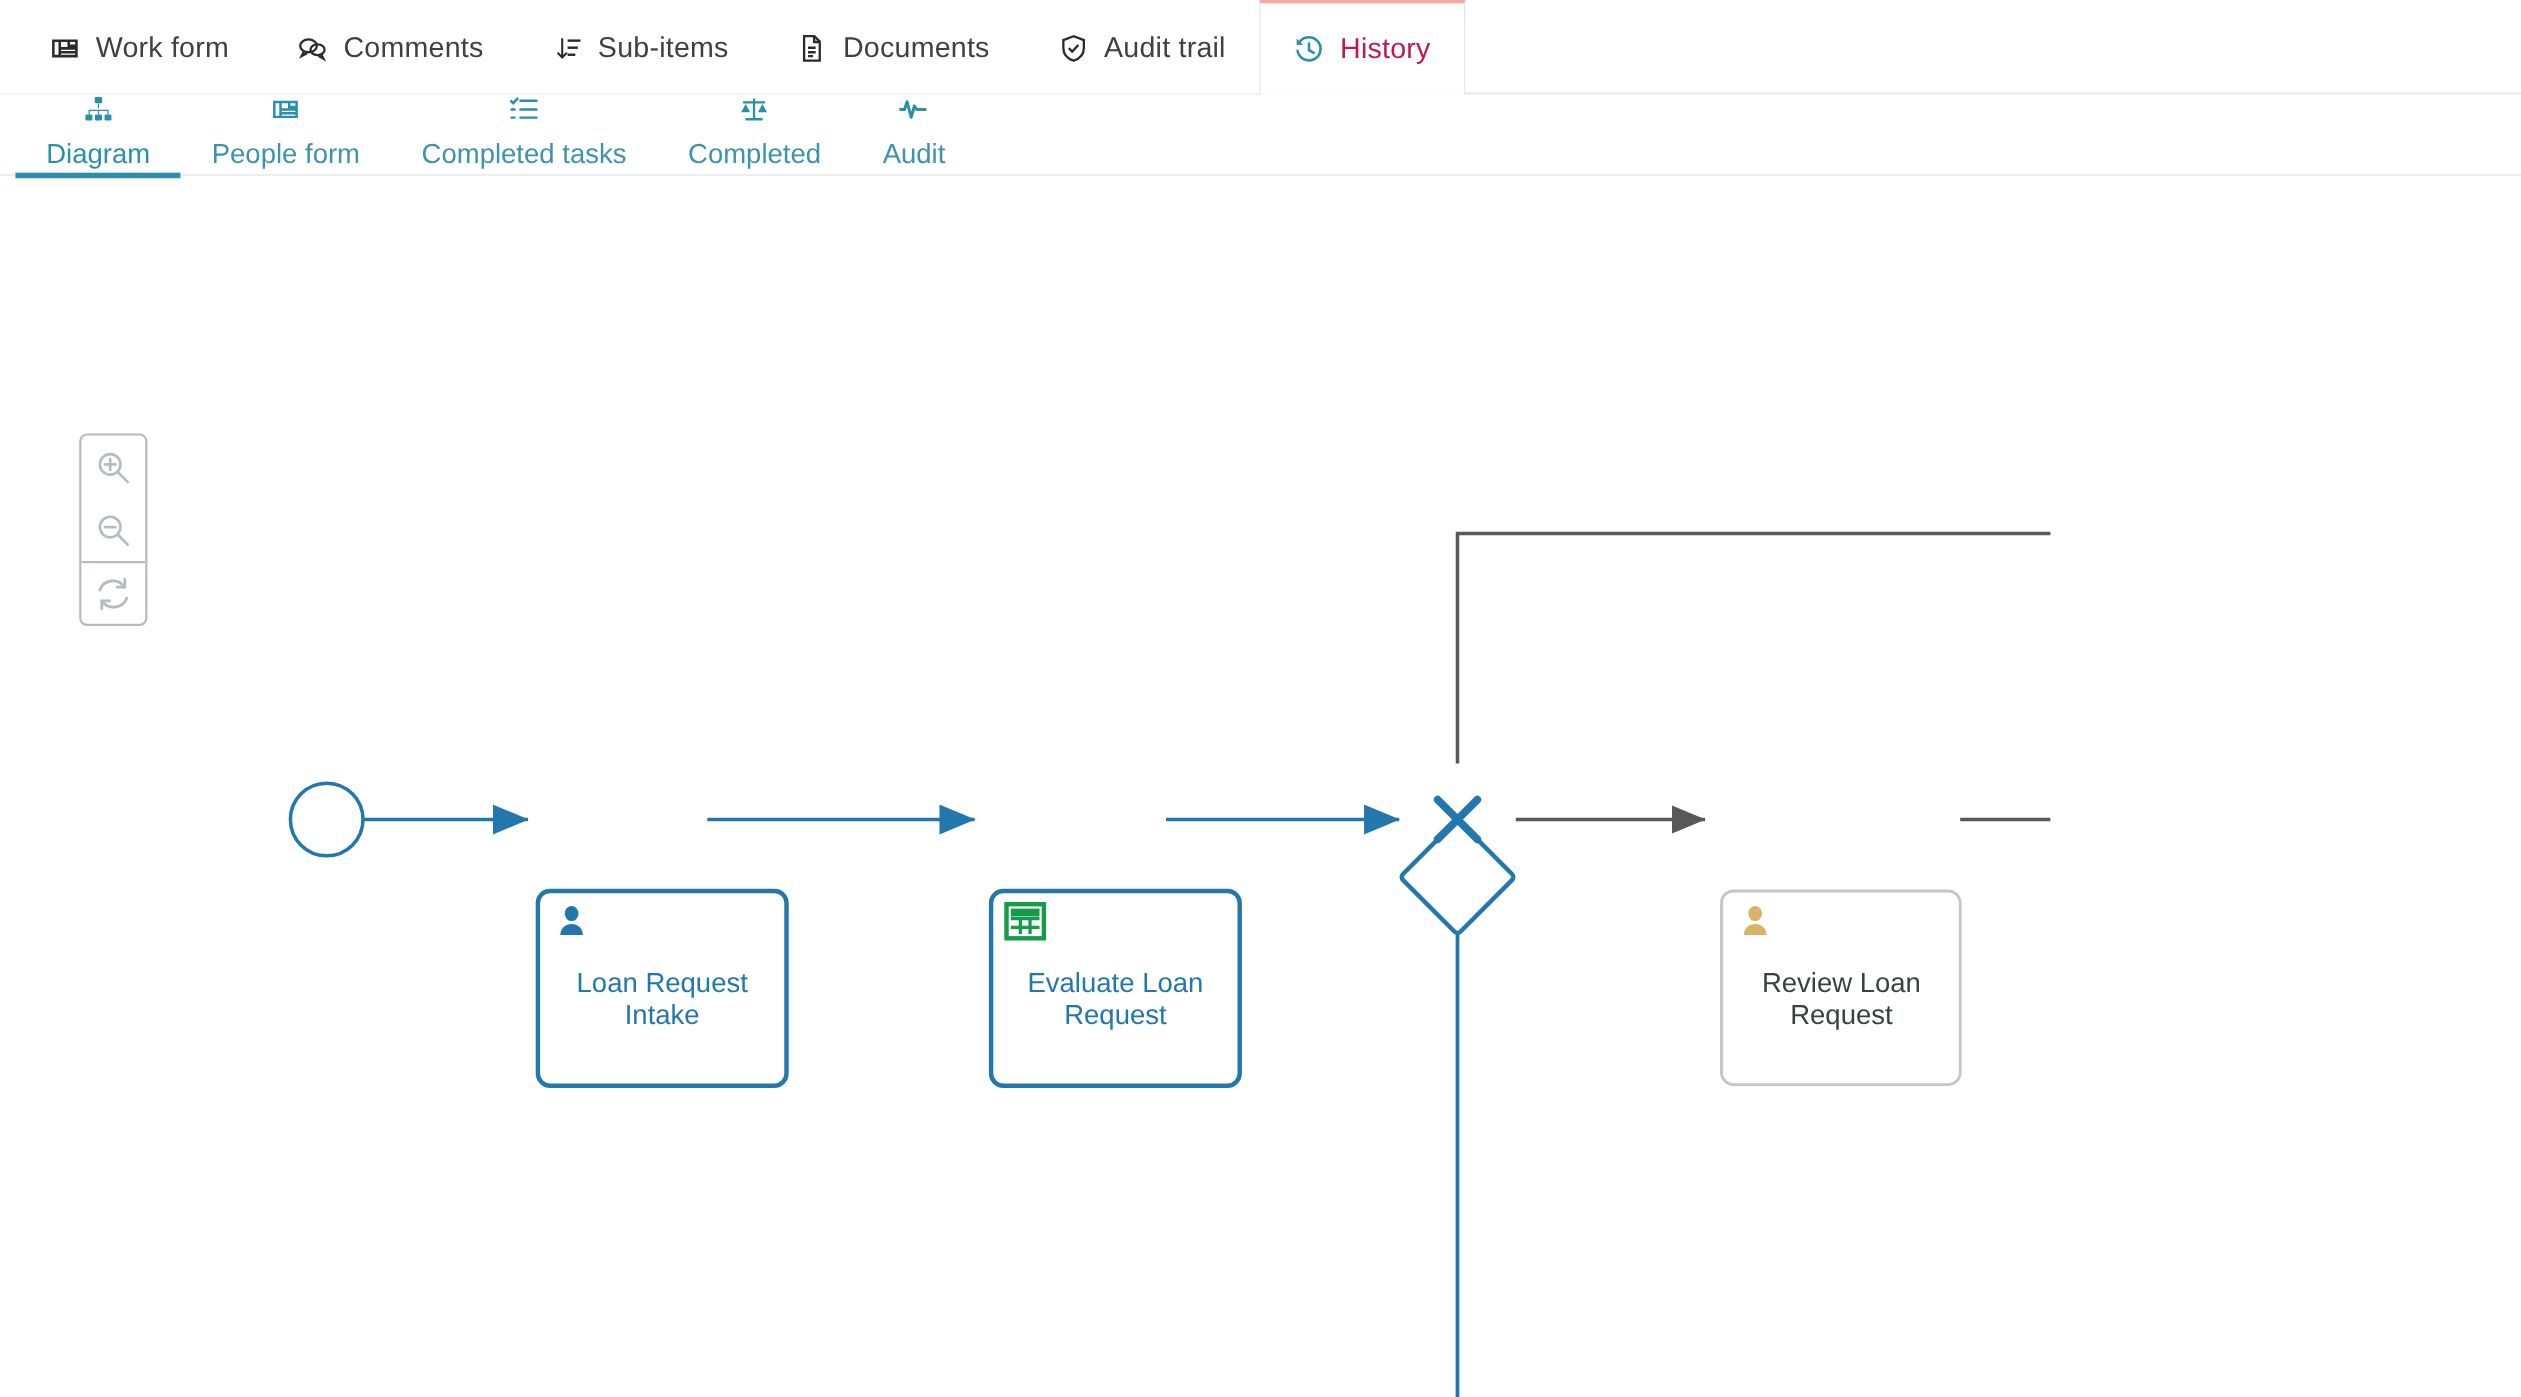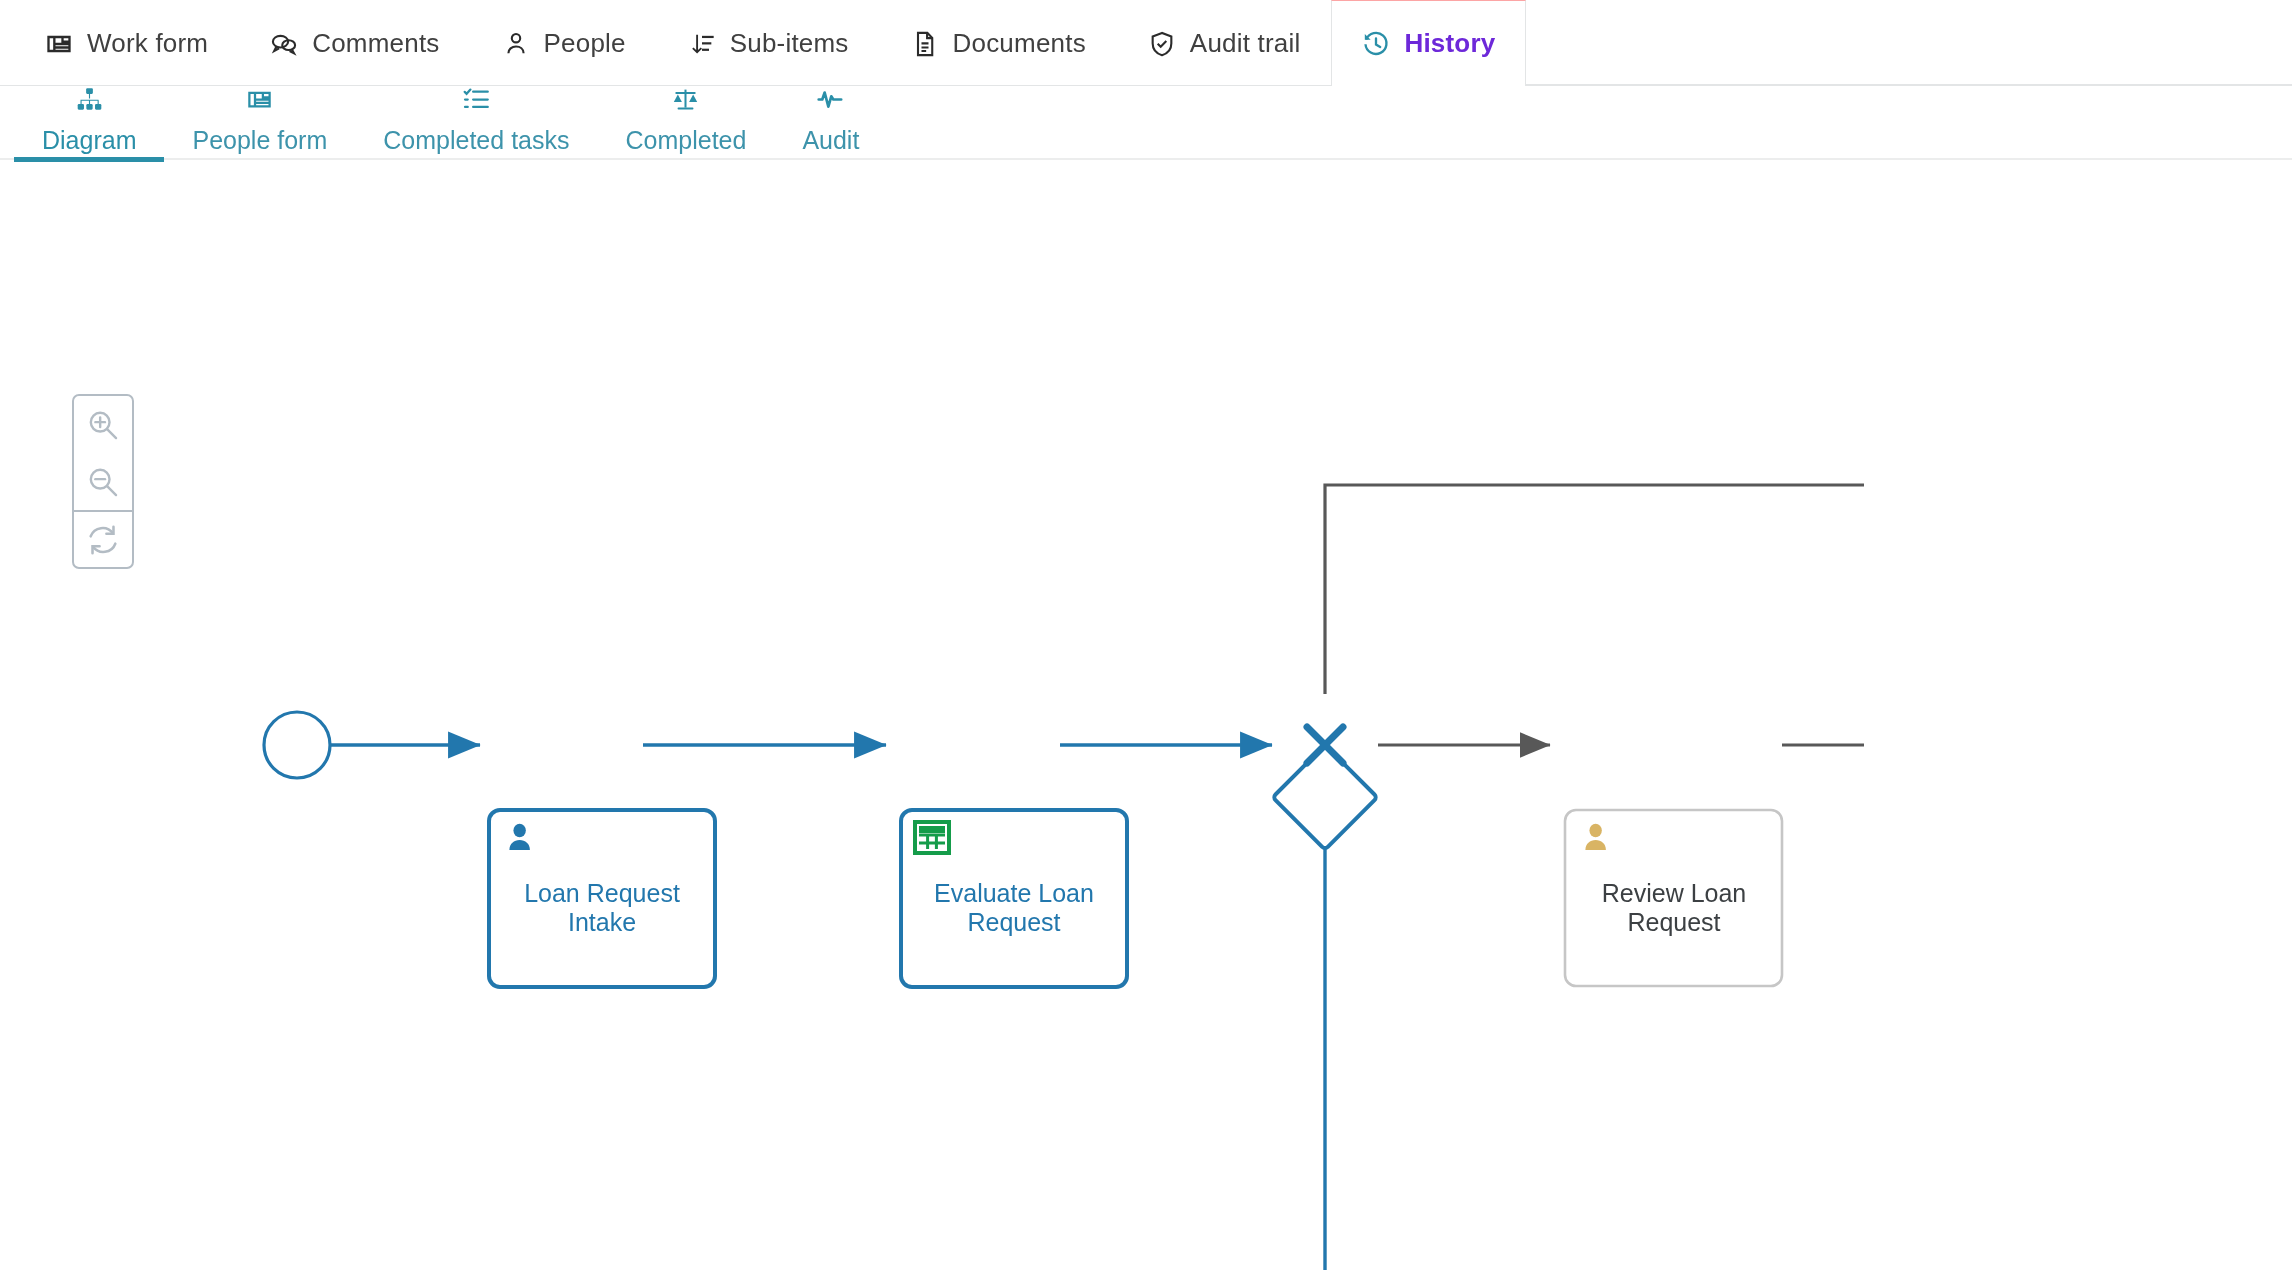--- a/index.html
+++ b/index.html
@@ -33,28 +33,27 @@
     letter-spacing: .2px;
     cursor: pointer;
     background: transparent;
     border: 1px solid transparent;
     border-bottom: none;
     position: relative;
     white-space: nowrap;
   }
   .ptab .ico { width: 28px; height: 28px; display: block; flex: none; color: #2b2b2b; }
   .ptab.active {
-    color: #6d28d9;
+    color: #be185d;
     background: #ffffff;
     border-left: 1px solid #e3e5e6;
     border-right: 1px solid #e3e5e6;
-    border-top: 1px solid #fca5a5;
+    border-top: 3px solid #fca5a5;
     margin-bottom: -1px;
     z-index: 3;
-    font-weight: bold;
   }
   .ptab.active .ico { color: #2a8fa8; }
   .ptab-filler { flex: 1 1 auto; border-bottom: 1px solid #e3e5e6; }
 
   
   .secondary-tabs {
     position: relative;
     height: 74px;
     background: #ffffff;
     border-bottom: 2px solid #eceded;
@@ -144,29 +143,20 @@
       <svg viewBox="0 0 24 24" fill="none" stroke="currentColor" stroke-width="1.8">
           <ellipse cx="9" cy="10" rx="6.5" ry="5"></ellipse>
           <path d="M5.5 14.2 3.6 18l4.2-2.2"></path>
           <ellipse cx="16" cy="13" rx="5.5" ry="4.2"></ellipse>
           <path d="M18.8 16.6 20.6 20l-3.8-2"></path>
         </svg>
     </span>
     <span>Comments</span>
   </div>
 
-  <div class="ptab">
-    <span class="ico">
-      <svg viewBox="0 0 24 24" fill="none" stroke="currentColor" stroke-width="1.8">
-          <circle cx="12" cy="7" r="3.6"></circle>
-          <path d="M5.5 20c0-3.6 2.9-5.8 6.5-5.8S18.5 16.4 18.5 20"></path>
-        </svg>
-    </span>
-    <span>People</span>
-  </div>
 
   <div class="ptab">
     <span class="ico">
       <svg viewBox="0 0 24 24" fill="currentColor">
           <path d="M4 4h1.6v13.2l2.3-2.3 1.1 1.1-4.2 4.2-4.2-4.2 1.1-1.1 2.3 2.3V4z" transform="translate(3,0)"></path>
           <rect x="12" y="5" width="10" height="1.9"></rect>
           <rect x="12" y="10.5" width="8" height="1.9"></rect>
           <rect x="12" y="16" width="6" height="1.9"></rect>
         </svg>
     </span>

